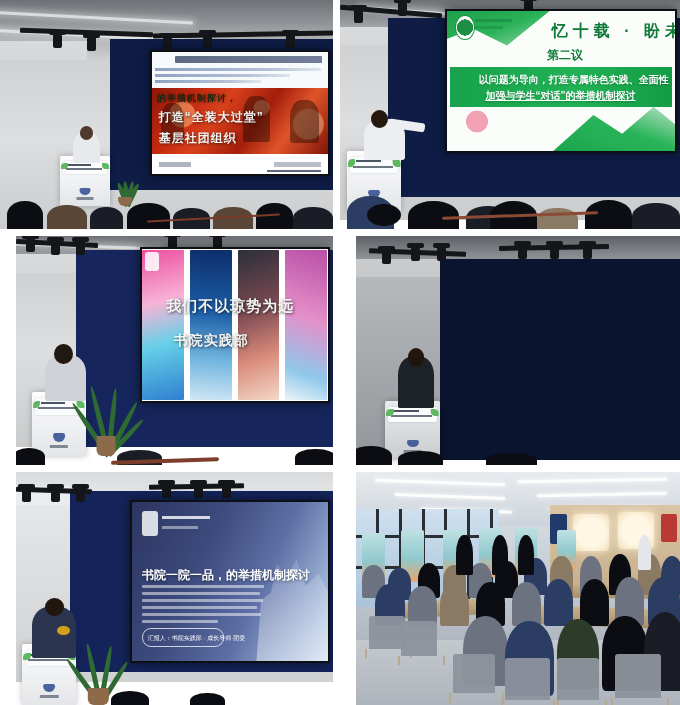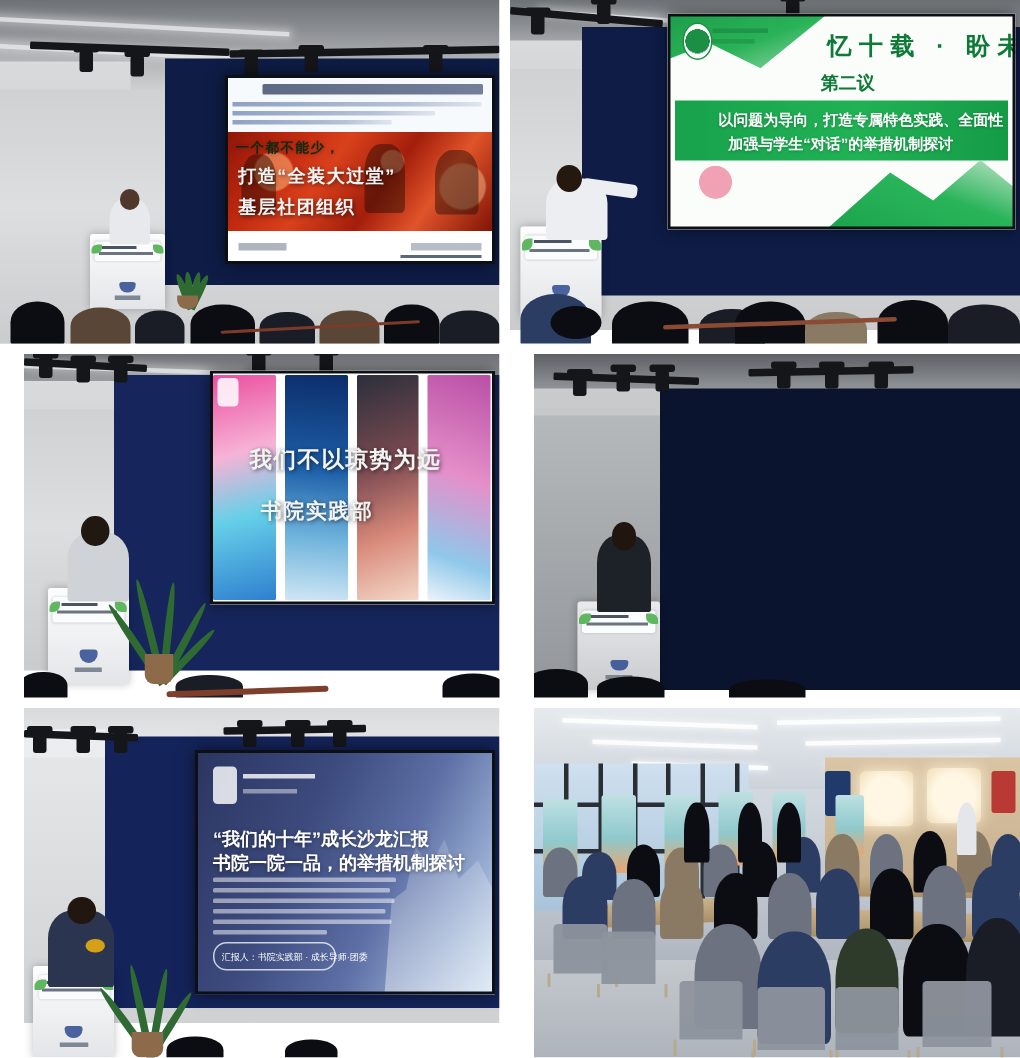--- a/index.html
+++ b/index.html
@@ -203,21 +203,21 @@
           <div class="hdr">
             <div class="t1"></div>
             <div class="ln" style="top:46%;"></div>
             <div class="ln" style="top:62%;right:22%;"></div>
             <div class="ln" style="top:78%;right:38%;"></div>
           </div>
           <div class="redimg">
             <div class="cal" style="left:6%;top:22%;width:13%;height:62%;"></div>
             <div class="cal" style="left:52%;top:12%;width:15%;height:70%;"></div>
             <div class="cal" style="left:78%;top:18%;width:16%;height:66%;"></div>
-            <div class="cn-red" style="left:4%;top:6%;font-size:9px;">一个都不能少，</div>
+            <div class="cn-red" style="left:4%;top:6%;font-size:9px;">的举措机制探讨，</div>
             <div class="cn-wht" style="left:5%;top:32%;font-size:12px;">打造“全装大过堂”</div>
             <div class="cn-wht" style="left:5%;top:64%;font-size:12px;">基层社团组织</div>
           </div>
           <div class="ft">
             <div class="l"></div>
               <div class="r"></div>
               <div class="u"></div>
           </div>
           <div class="bezel"></div>
         </div>
@@ -272,21 +272,21 @@
 
         <div class="screen s2" style="left:31%;top:4%;width:68%;height:63%;">
           <div class="mtnTop"></div>
           <div class="logo"></div>
           <div class="logoTxt"></div>
           <div class="logoTxt" style="top:12%;width:12%;opacity:.6;"></div>
           <div class="cn-grn" style="left:46%;top:8%;font-size:16px;letter-spacing:5px;">忆十载 · 盼未来</div>
           <div class="cn-grn" style="left:44%;top:26%;font-size:12px;">第二议</div>
           <div class="band">
             <div class="cn-onband" style="left:13%;top:16%;font-size:10px;">以问题为导向，打造专属特色实践、全面性</div>
-            <div class="cn-onband" style="left:16%;top:56%;font-size:10px;">加强与学生“对话”的举措机制探讨</div>
+            <div class="cn-onband" style="left:16%;top:56%;font-size:10px;text-decoration:underline;">加强与学生“对话”的举措机制探讨</div>
           </div>
           <div class="logo10"></div>
           <div class="mtnBot"></div>
           <div class="bezel"></div>
         </div>
 
         <div class="podium" style="left:2%;top:66%;width:16%;height:26%;">
           <div class="plate">
               <div class="a"></div>
               <div class="b"></div>
@@ -425,21 +425,20 @@
         <div class="lamp" style="left:19%;top:7%;"></div>
         <div class="lamp" style="left:46%;top:5%;"></div>
         <div class="lamp" style="left:56%;top:5%;"></div>
         <div class="lamp" style="left:65%;top:5%;"></div>
 
         <div class="screen s5" style="left:36%;top:12%;width:63%;height:70%;">
           <div class="bld"></div>
           <div class="lg"></div>
           <div class="lgt"></div>
           <div class="lgt" style="top:16%;width:18%;opacity:.55;"></div>
-          <div class="cn-blue-t" style="left:6%;top:31%;font-size:12px;">“我们的十年”成长沙龙汇报</div>
           <div class="cn-blue-t" style="left:6%;top:41%;font-size:12px;">书院一院一品，的举措机制探讨</div>
           <div class="para">
             <i style="width:100%"></i>
               <i style="width:97%"></i>
               <i style="width:99%"></i>
             <i style="width:94%"></i>
               <i style="width:98%"></i>
               <i style="width:62%"></i>
           </div>
           <div class="pill">

